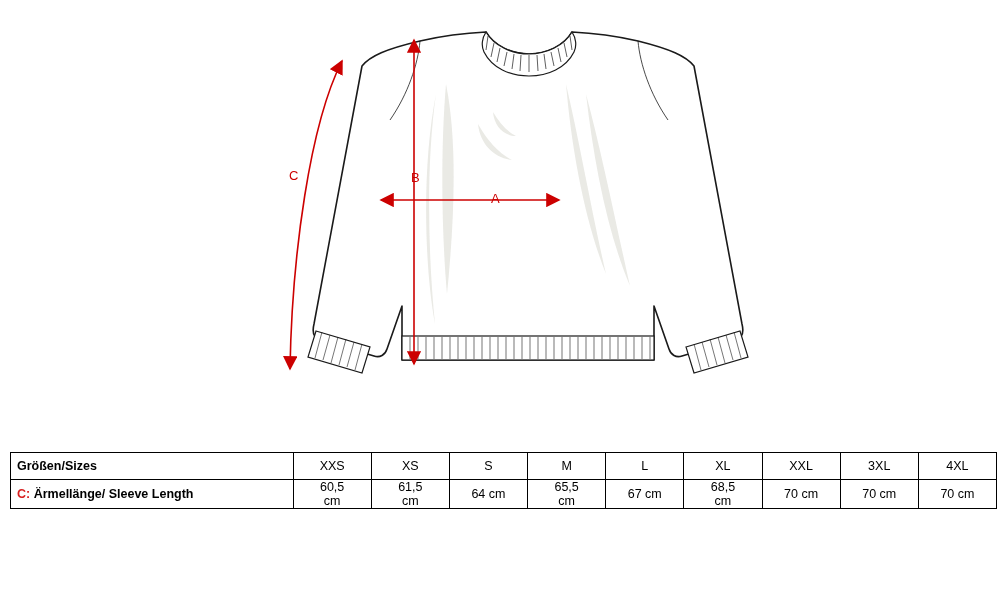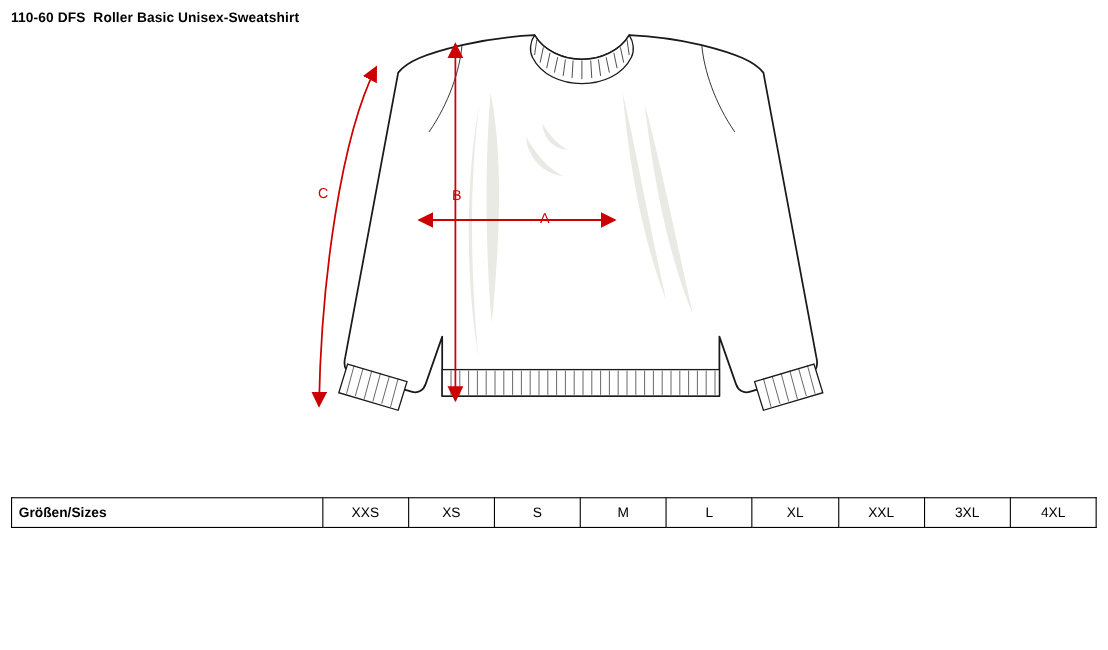--- a/index.html
+++ b/index.html
@@ -70,21 +70,20 @@
   col.cx { width: 78px; }
   .letter-a { color: #d81e1e; }
   .letter-b { color: #d81e1e; }
   .letter-c { color: #d81e1e; }
 </style>
 </head>
 <body>
 
 <div class="page">
 
-  <div class="title">110-60 DFS  Roller Basic Unisex-Sweatshirt</div>
 
   <div class="illustration">
     <svg width="520" height="380" viewBox="0 0 520 380" xmlns="http://www.w3.org/2000/svg">
 
       <g stroke="#1a1a1a" stroke-width="1.6" fill="#ffffff" stroke-linejoin="round">
 
         <path d="M170,17
                  C 196,11 214,9 236,8
                  C 244,22 262,30 279,30
                  C 296,30 314,22 322,8
@@ -247,17 +246,29 @@
           <th>S</th>
           <th>M</th>
           <th>L</th>
           <th>XL</th>
           <th>XXL</th>
           <th>3XL</th>
           <th>4XL</th>
         </tr>
       </thead>
       <tbody>
+        <tr>
+          <td class="rowhead"><span class="letter-c">C:</span><span> Ärmellänge/ Sleeve Length</span></td>
+          <td>60,5 cm</td>
+          <td>61,5 cm</td>
+          <td>64 cm</td>
+          <td>65,5 cm</td>
+          <td>67 cm</td>
+          <td>68,5 cm</td>
+          <td>70 cm</td>
+          <td>70 cm</td>
+          <td>70 cm</td>
+        </tr>
       </tbody>
     </table>
   </div>
 
 </div>
 
 </body></html>

